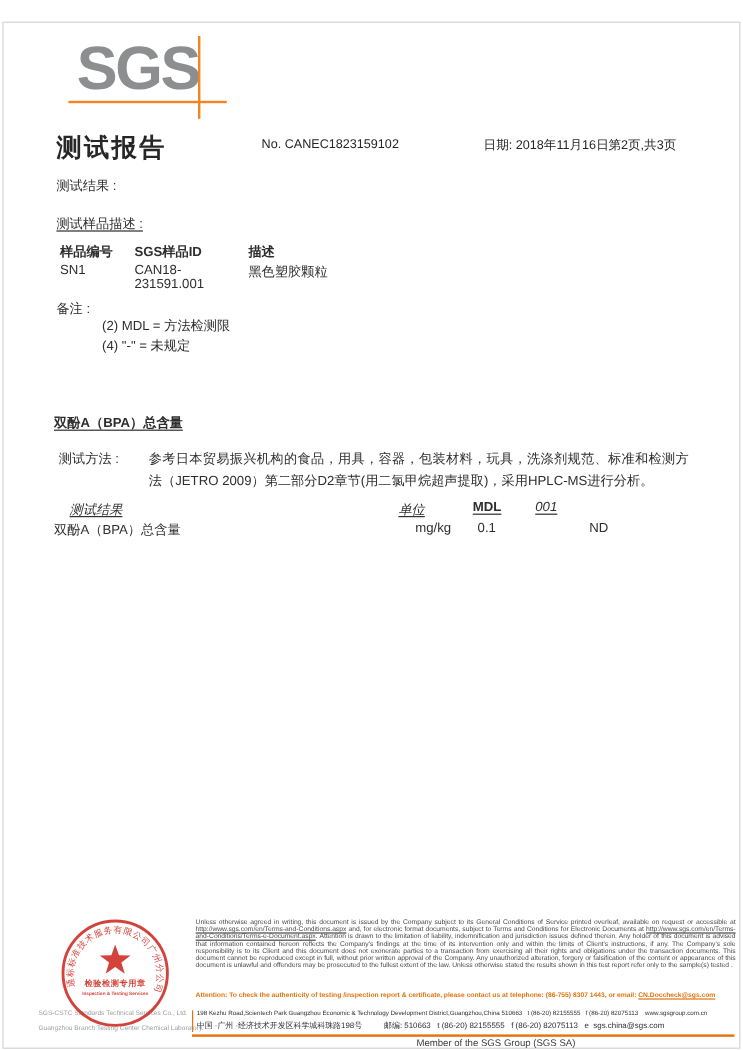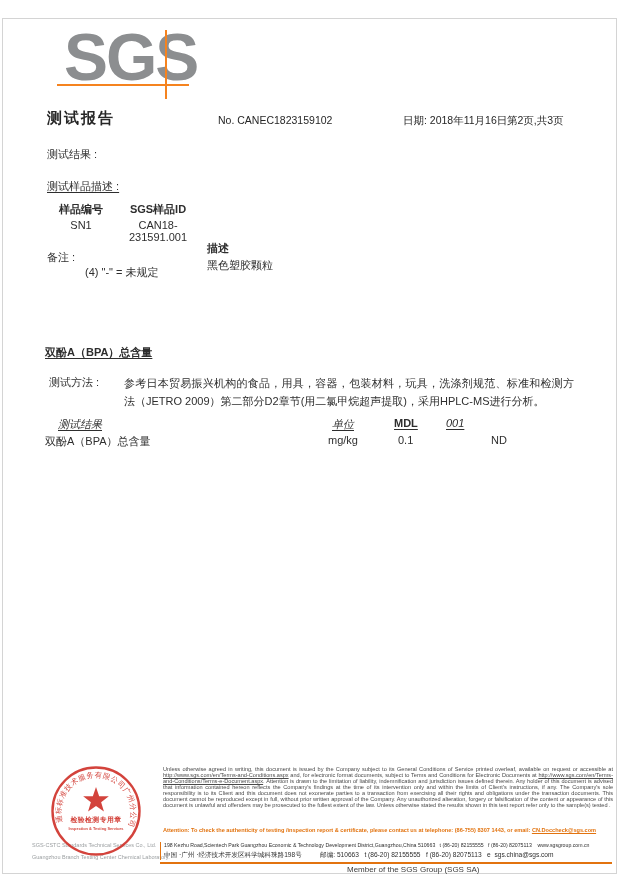--- a/index.html
+++ b/index.html
@@ -8,52 +8,52 @@
     font-family:"Liberation Sans","DejaVu Sans",sans-serif;color:#2e2e2e;
     overflow:hidden;
   }
   .abs{position:absolute;}
   .page-frame{
     left:2px;top:18px;width:613px;height:854px;
     border:1px solid #d4d4d4;pointer-events:none;
   }
   
   .logo-text{
-    left:64px;top:33px;font-size:66px;line-height:48px;font-weight:bold;
+    left:64px;top:33px;font-size:51px;line-height:48px;font-weight:bold;
     color:#8c8e90;letter-spacing:-2px;
   }
   .logo-hline{left:57px;top:84px;width:132px;height:2px;background:#f5831f;}
   .logo-vline{left:165px;top:30px;width:2px;height:69px;background:#f5831f;}
   
-  .doc-title{left:47px;top:109px;font-size:15px;font-weight:bold;letter-spacing:2px;color:#262626;}
+  .doc-title{left:47px;top:109px;font-size:21px;font-weight:bold;letter-spacing:2px;color:#262626;}
   .hdr{font-size:10.5px;color:#262626;}
   .hdr-no{left:218px;top:114px;}
   .hdr-date{left:403px;top:114px;}
   .hdr-page{left:507px;top:114px;}
   
   .body-txt{font-size:11px;color:#2e2e2e;}
   .lbl-result{left:47px;top:147px;}
   .lbl-sampledesc{left:47px;top:179px;text-decoration:underline;text-underline-offset:2px;}
   .bold{font-weight:bold;}
-  .ctr{text-align:center;}
+  .ctr{text-align:left;}
   .st-c1{left:50px;width:62px;}
   .st-c2{left:112px;width:92px;}
-  .st-c3{left:207px;margin-top:39px;}
+  .st-c3{left:207px;}
   .st-hrow{top:202px;}
   .st-drow{top:219px;}
   .lbl-remark{left:47px;top:250px;}
   .remarks{left:85px;top:264px;line-height:17.4px;}
   .bpa-heading{left:45px;top:345px;font-weight:bold;text-decoration:underline;text-underline-offset:2px;}
   .lbl-method{left:49px;top:375px;}
   .method-text{left:124px;top:375px;width:450px;line-height:17.5px;text-align:justify;}
   .rt-h{top:417px;font-style:italic;text-decoration:underline;text-underline-offset:2px;}
   .rt-h.upright{font-style:normal;font-weight:bold;}
   .rt-d{top:434px;}
   .rt-col1h{left:58px;} .rt-col2h{left:332px;} .rt-col3h{left:394px;} .rt-col4h{left:446px;}
-  .rt-col1{left:45px;}  .rt-col2{left:328px;text-align:right;} .rt-col3{left:398px;} .rt-col4{left:447px;padding-left:44px;}
+  .rt-col1{left:45px;}  .rt-col2{left:346px;text-align:right;} .rt-col3{left:398px;} .rt-col4{left:447px;padding-left:44px;}
   
   .company-lines{left:32px;top:840px;font-size:5.5px;line-height:11.5px;color:#9b9fa1;}
   .stamp{left:49px;top:764px;width:94px;height:94px;opacity:.92;}
   .legal{left:163px;top:766px;width:450px;font-size:5.6px;line-height:6.05px;
          text-align:justify;color:#4a4a4a;}
   .legal .lnk{text-decoration:underline;}
   .attention{left:163px;top:827px;width:450px;font-size:5.6px;line-height:6.2px;
              color:#e2730f;font-weight:bold;}
   .attention .lnk{text-decoration:underline;}
   .addr-vline{left:160px;top:842px;width:1px;height:18px;background:#e2730f;}
@@ -81,20 +81,21 @@
 
 <div class="abs body-txt bold ctr st-c1 st-hrow">样品编号</div>
 <div class="abs body-txt bold ctr st-c2 st-hrow">SGS样品ID</div>
 <div class="abs body-txt bold st-c3 st-hrow">描述</div>
 <div class="abs body-txt ctr st-c1 st-drow">SN1</div>
 <div class="abs body-txt ctr st-c2 st-drow">CAN18-231591.001</div>
 <div class="abs body-txt st-c3 st-drow">黑色塑胶颗粒</div>
 
 <div class="abs body-txt lbl-remark">备注 :</div>
 <div class="abs body-txt remarks">
+  <div>(2) MDL = 方法检测限</div>
   <div>(4) "-" = 未规定</div>
 </div>
 
 <div class="abs body-txt bpa-heading">双酚A（BPA）总含量</div>
 <div class="abs body-txt lbl-method">测试方法 :</div>
 <div class="abs body-txt method-text">参考日本贸易振兴机构的食品，用具，容器，包装材料，玩具，洗涤剂规范、标准和检测方法（JETRO 2009）第二部分D2章节(用二氯甲烷超声提取)，采用HPLC-MS进行分析。</div>
 
 <div class="abs body-txt rt-h rt-col1h">测试结果</div>
 <div class="abs body-txt rt-h rt-col2h">单位</div>
 <div class="abs body-txt rt-h upright rt-col3h">MDL</div>

